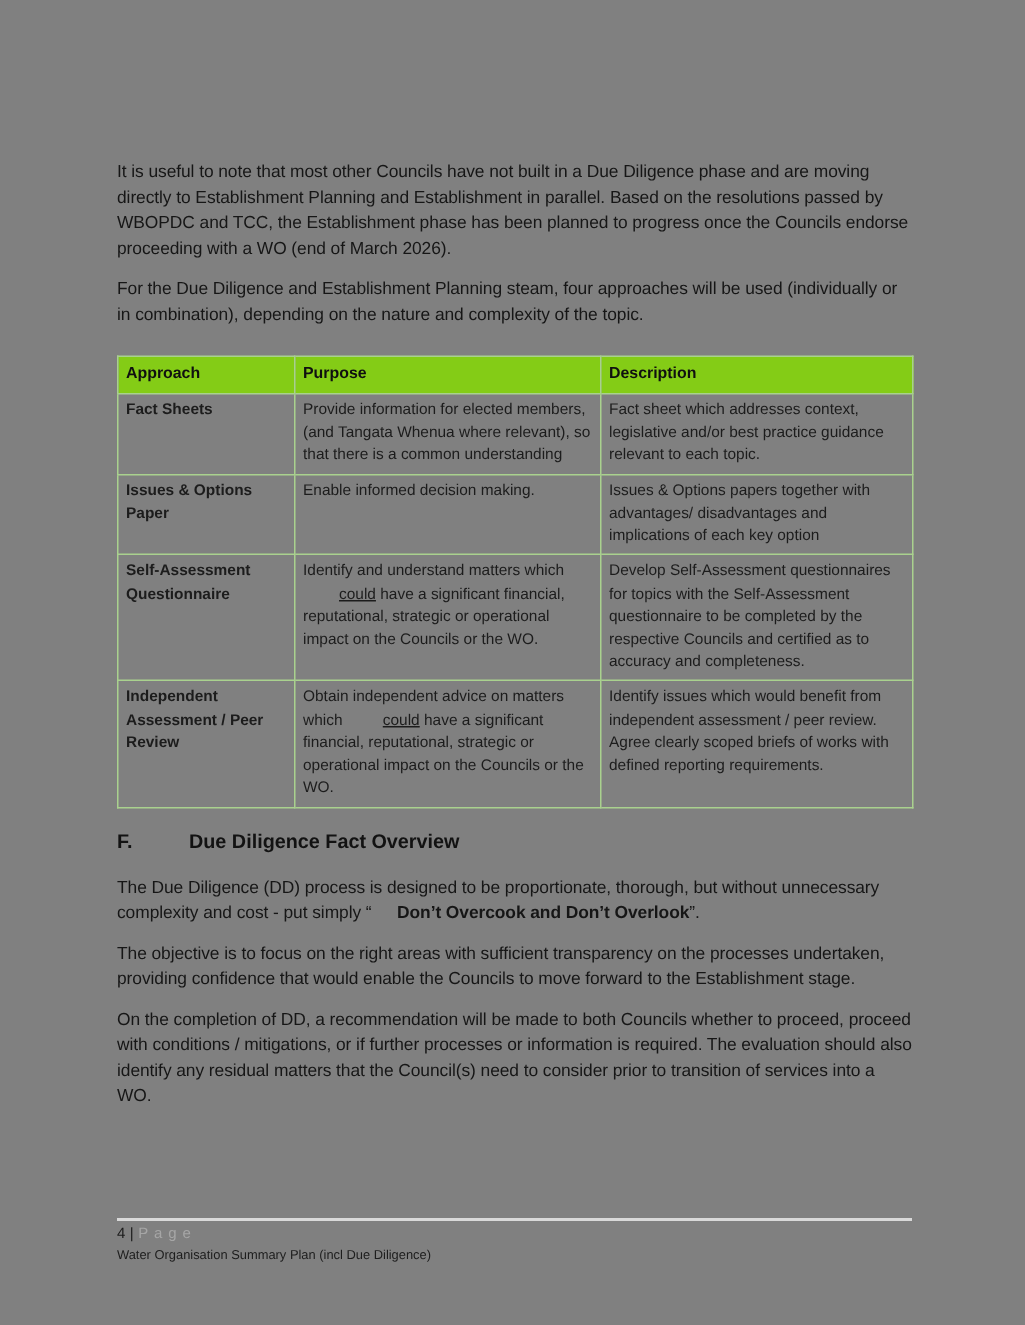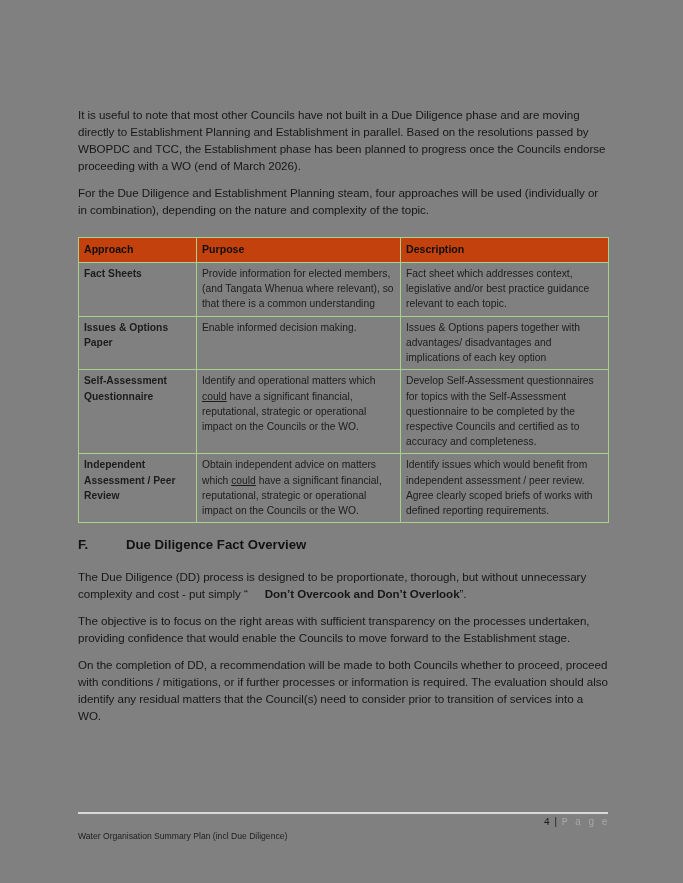--- a/index.html
+++ b/index.html
@@ -37,21 +37,21 @@
     color: #161616;
     text-align: left;
     letter-spacing: -0.05px;
   }
 
   p.body-text.tight {
     margin-bottom: 9px;
   }
 
   .bold { font-weight: bold; margin-left: 17px; }
-  .ul { text-decoration: underline; }
+  .ul { text-decoration: underline; margin-left: 24px; }
 
   
   table.approach-table {
     border-collapse: collapse;
     width: 530px;
     margin: 19px 0 0 0;
     table-layout: fixed;
   }
   table.approach-table col.c1 { width: 118px; }
   table.approach-table col.c2 { width: 204px; }
@@ -62,21 +62,21 @@
     border: 1px solid #a9d18e;
     padding: 3px 5px 4px 5px;
     vertical-align: top;
     font-size: 10.3px;
     line-height: 1.48;
     color: #1c1c1c;
     text-align: left;
   }
 
   table.approach-table th {
-    background: #c2410c;
+    background: #84cc16;
     font-weight: bold;
     font-size: 10.6px;
     color: #101010;
     padding-top: 4px;
     padding-bottom: 4px;
   }
 
   table.approach-table td.approach-cell {
     font-weight: bold;
   }
@@ -101,26 +101,24 @@
     left: 78px;
     top: 812px;
     width: 530px;
   }
   .footer-rule {
     height: 2px;
     background: #d9d9d9;
     width: 100%;
   }
   .footer-pageno {
-    text-align: right;
     font-size: 10px;
     margin-top: 3px;
     line-height: 1.2;
     color: #1a1a1a;
-    font-family: Liberation Mono, monospace;
   }
   .footer-pageno .page-word {
     color: #a6a6a6;
     letter-spacing: 0.6px;
   }
   .footer-doc {
     font-size: 8.6px;
     margin-top: 2px;
     color: #1d1d1d;
     line-height: 1.3;
@@ -156,21 +154,21 @@
           <td>Provide information for elected members, (and Tangata Whenua where relevant), so that there is a common understanding</td>
           <td>Fact sheet which addresses context, legislative and/or best practice guidance relevant to each topic.</td>
         </tr>
         <tr>
           <td class="approach-cell">Issues &amp; Options Paper</td>
           <td>Enable informed decision making.</td>
           <td>Issues &amp; Options papers together with advantages/ disadvantages and implications of each key option</td>
         </tr>
         <tr>
           <td class="approach-cell">Self-Assessment Questionnaire</td>
-          <td><span>Identify and operational matters which </span><span class="ul">could</span><span> have a significant financial, reputational, strategic or operational impact on the Councils or the WO.</span></td>
+          <td><span>Identify and understand matters which </span><span class="ul">could</span><span> have a significant financial, reputational, strategic or operational impact on the Councils or the WO.</span></td>
           <td>Develop Self-Assessment questionnaires for topics with the Self-Assessment questionnaire to be completed by the respective Councils and certified as to accuracy and completeness.</td>
         </tr>
         <tr>
           <td class="approach-cell">Independent Assessment / Peer Review</td>
           <td><span>Obtain independent advice on matters which </span><span class="ul">could</span><span> have a significant financial, reputational, strategic or operational impact on the Councils or the WO.</span></td>
           <td>Identify issues which would benefit from independent assessment / peer review.  Agree clearly scoped briefs of works with defined reporting requirements.</td>
         </tr>
       </tbody>
     </table>
 

